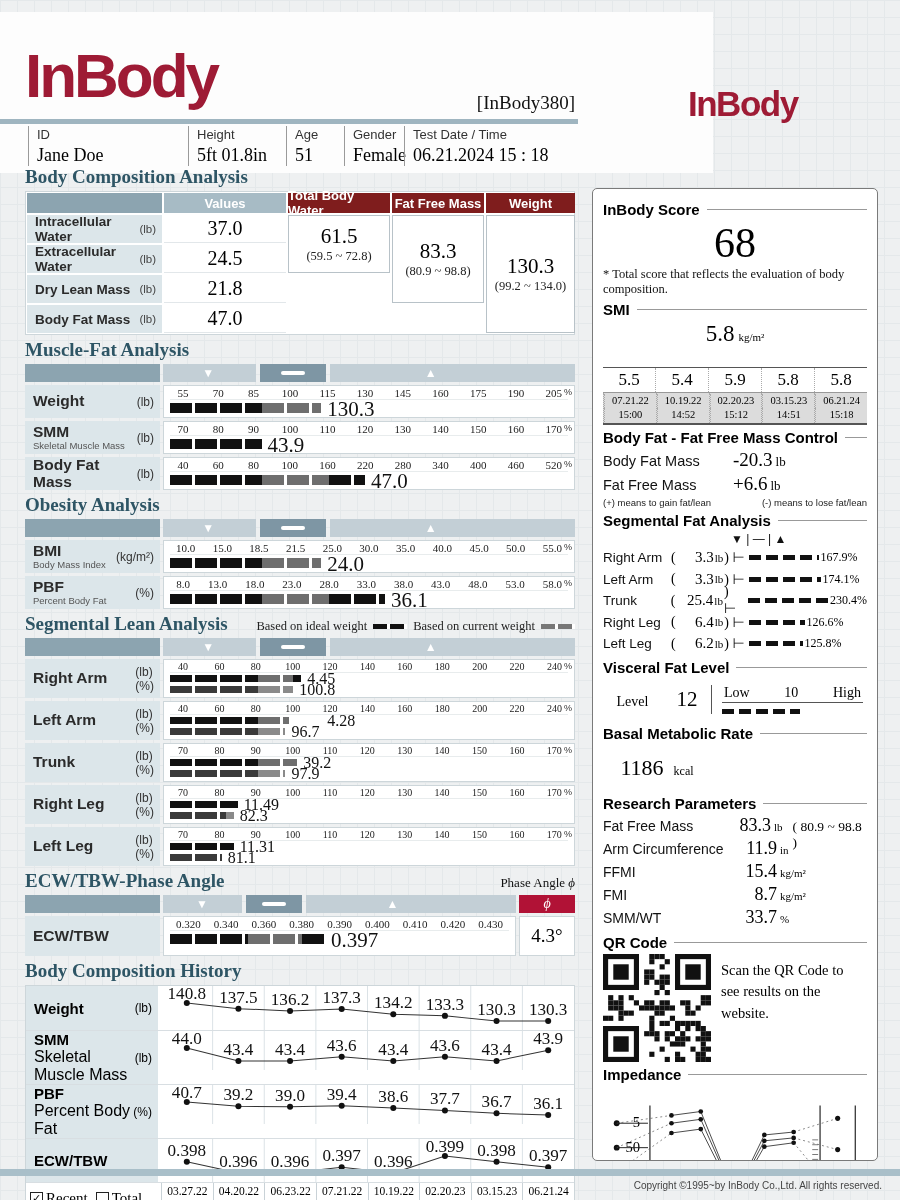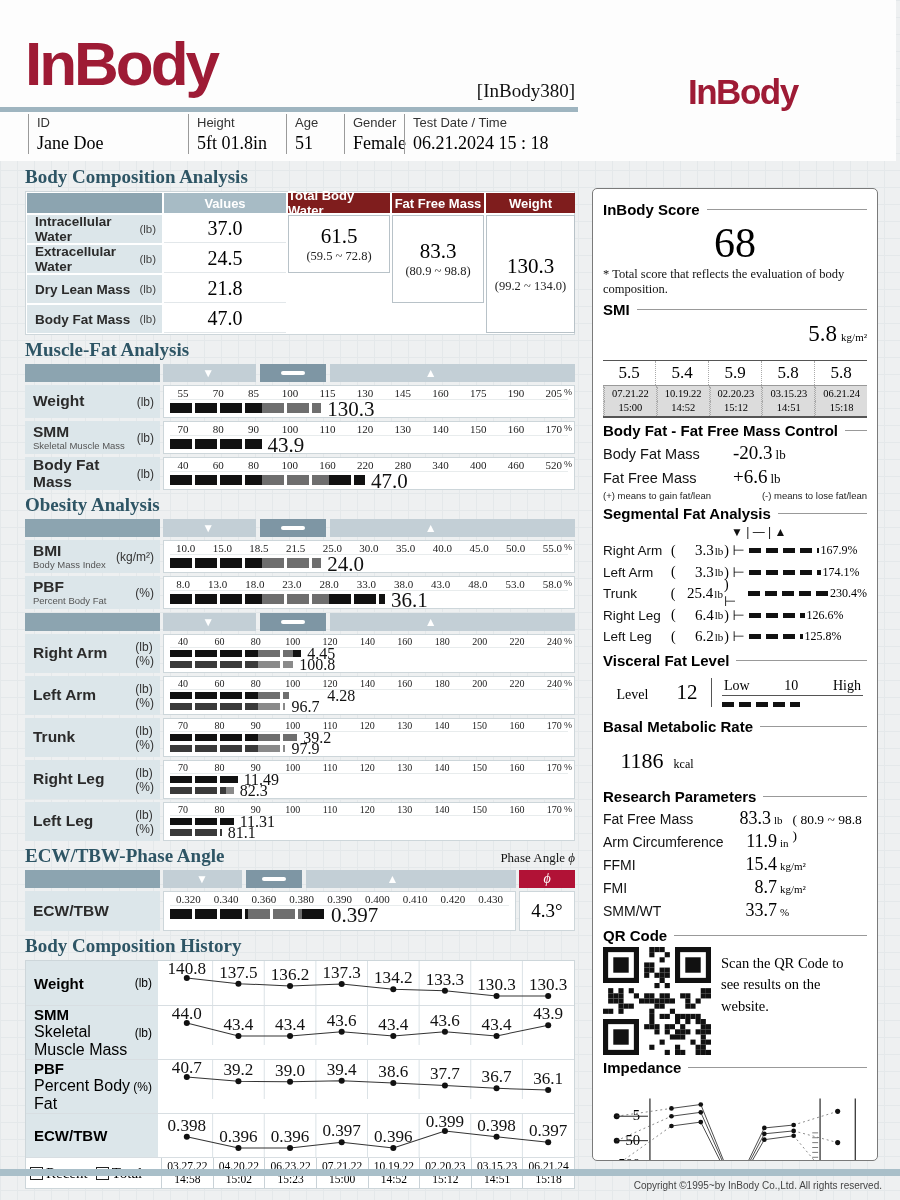--- a/index.html
+++ b/index.html
@@ -5,21 +5,21 @@
   *{box-sizing:border-box;margin:0;padding:0}
   html,body{width:900px}
   body{font-family:"Liberation Sans",sans-serif;background:#fff}
   .page{position:relative;width:900px;height:1200px;overflow:hidden;
     background:
       linear-gradient(#e4e8ea 1px,transparent 1px),
       linear-gradient(90deg,#e4e8ea 1px,transparent 1px),
       #eef0f1;
     background-size:17px 17px,17px 17px,auto;}
   
-  .hdr{position:absolute;left:0;top:0;width:896px;height:161px;background:#fdfdfd}
+  .hdr{position:absolute;left:0;top:12px;width:713px;height:161px;background:#fdfdfd}
   .logo-main{position:absolute;left:25px;top:28px;font-size:62px;font-weight:bold;letter-spacing:-3px;color:#9e1b35}
   .model{position:absolute;left:380px;top:80px;width:195px;text-align:right;font-family:"Liberation Serif",serif;font-size:19px;color:#111}
   .hdr-rule{position:absolute;left:0;top:107px;width:578px;height:5px;background:#9fb5c0}
   .logo-right{position:absolute;left:688px;top:72px;font-size:35px;font-weight:bold;letter-spacing:-1.5px;color:#9e1b35}
   .idtab{position:absolute;left:28px;top:114px;display:flex}
   .idcell{border-left:1px solid #9a9a9a;padding:1px 10px 0 8px}
   .idcell .lab{font-size:13px;color:#333}
   .idcell .val{font-family:"Liberation Serif",serif;font-size:18px;color:#000;margin-top:3px;white-space:nowrap}
   .w-id{width:160px}.w-h{width:98px}.w-a{width:58px}.w-g{width:60px}
   
@@ -80,21 +80,21 @@
   .h-check{width:135px;display:flex;align-items:center;gap:8px;padding-left:4px;font-size:15px;background:#fff}
   .h-date{flex:1;text-align:center;font-size:11.5px;line-height:1.15;padding:2px 0;border-left:1px solid #c9d2d7}
   .cbx{display:inline-flex;align-items:center;justify-content:center;width:13px;height:13px;border:1.5px solid #222;font-size:11px;line-height:1;background:#fff;cursor:pointer}
   .cbl{display:flex;align-items:center;gap:3px}
   
   .rightcol{position:absolute;left:592px;top:188px;width:286px;height:973px;background:#fff;border:1px solid #7a7a7a;border-radius:5px;padding:8px 10px;overflow:hidden}
   .rtitle{display:flex;align-items:center;font-weight:bold;font-size:15px;color:#000;margin:4px 0 3px}
   .rtitle::after{content:"";flex:1;border-top:1px solid #999;margin-left:7px}
   .score-big{text-align:center;font-family:"Liberation Serif",serif;font-size:42px;line-height:1.05}
   .score-note{font-family:"Liberation Serif",serif;font-size:12.5px;color:#111;line-height:1.2;margin-top:2px}
-  .smi-cur{text-align:right;font-family:"Liberation Serif",serif;border-bottom:1px solid #555;padding-bottom:13px}
+  .smi-cur{text-align:center;font-family:"Liberation Serif",serif;border-bottom:1px solid #555;padding-bottom:20px}
   .smi-cur b{font-weight:normal;font-size:23px}
   .smi-cur span{font-size:11px}
   .smi-vals{display:flex;border-bottom:1px solid #999}
   .smi-vals div{flex:1;text-align:center;font-family:"Liberation Serif",serif;font-size:17px;padding:2px 0;border-left:1px dotted #aaa}
   .smi-vals div:first-child{border-left:none}
   .smi-dates{display:flex;background:#dcdcdc;border-bottom:2px solid #555}
   .smi-dates div{flex:1;text-align:center;font-family:"Liberation Serif",serif;font-size:10.5px;line-height:1.15;padding:1px 0;border-left:1px dotted #aaa}
   .ctl-row{display:flex;align-items:baseline;margin:2px 0}
   .ctl-row .cl{width:130px;font-size:14.5px;color:#111}
   .ctl-row .cv{font-family:"Liberation Serif",serif;font-size:19px}
@@ -398,20 +398,29 @@
                   <div class="bseg" style="left: 40%; width: 14%; background: repeating-linear-gradient(90deg, rgb(17, 17, 17) 0px, rgb(17, 17, 17) 22px, rgb(255, 255, 255) 22px, rgb(255, 255, 255) 25px);"></div>
                   <span class="bval" style="left: calc(55.5%);">36.1</span>
                 </div>
               </div>
             </div>
           </div>
         </div>
     </section>
 
     <section>
+      <div class="trow">
+        <div class="stitle">Segmental Lean Analysis</div>
+        <div class="legend">
+          <span>Based on ideal weight</span>
+          <span class="leg-dash ld1"></span>
+          <span>Based on current weight</span>
+          <span class="leg-dash ld2"></span>
+        </div>
+      </div>
       <div id="sla-mount">
           <div class="band">
             <div class="band-label"></div>
             <div class="band-area">
               <div class="bz bz1"></div>
               <div class="bz bz2"></div>
               <div class="bz bz3"></div>
               <span class="mk" style="left: 11%;">▼</span>
               <span class="mkdash" style="left: 31.5%;"></span>
               <span class="mk" style="left: 65%;">▲</span>

